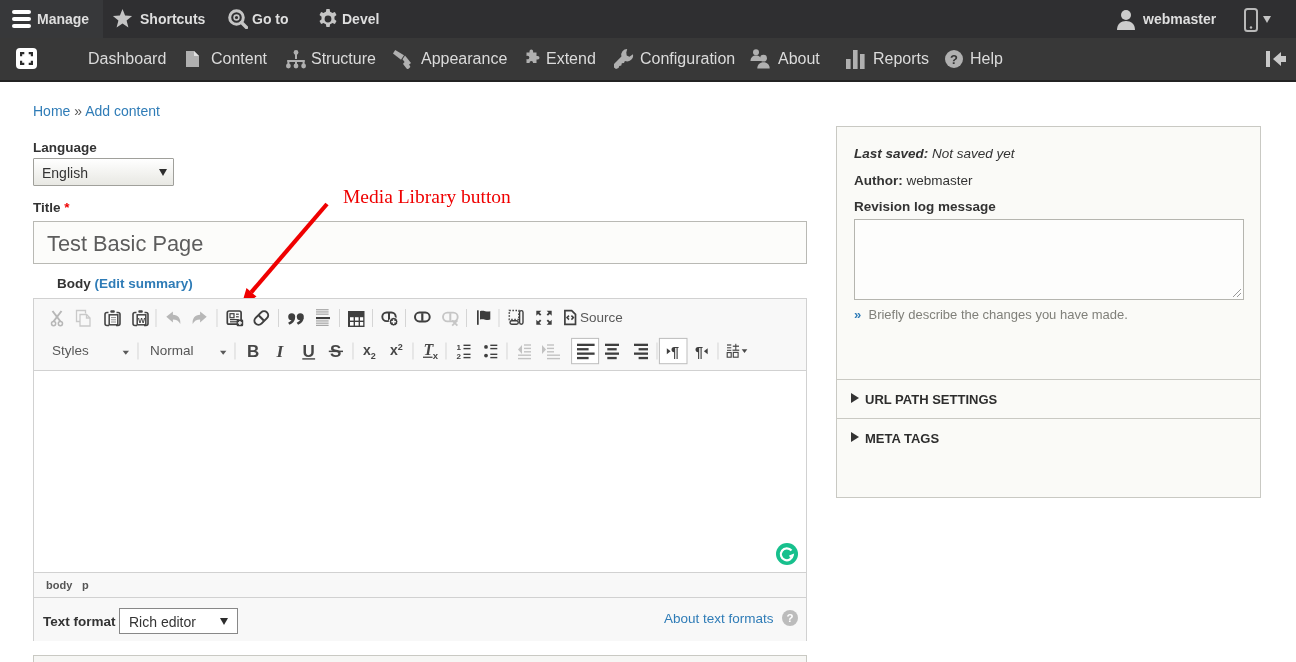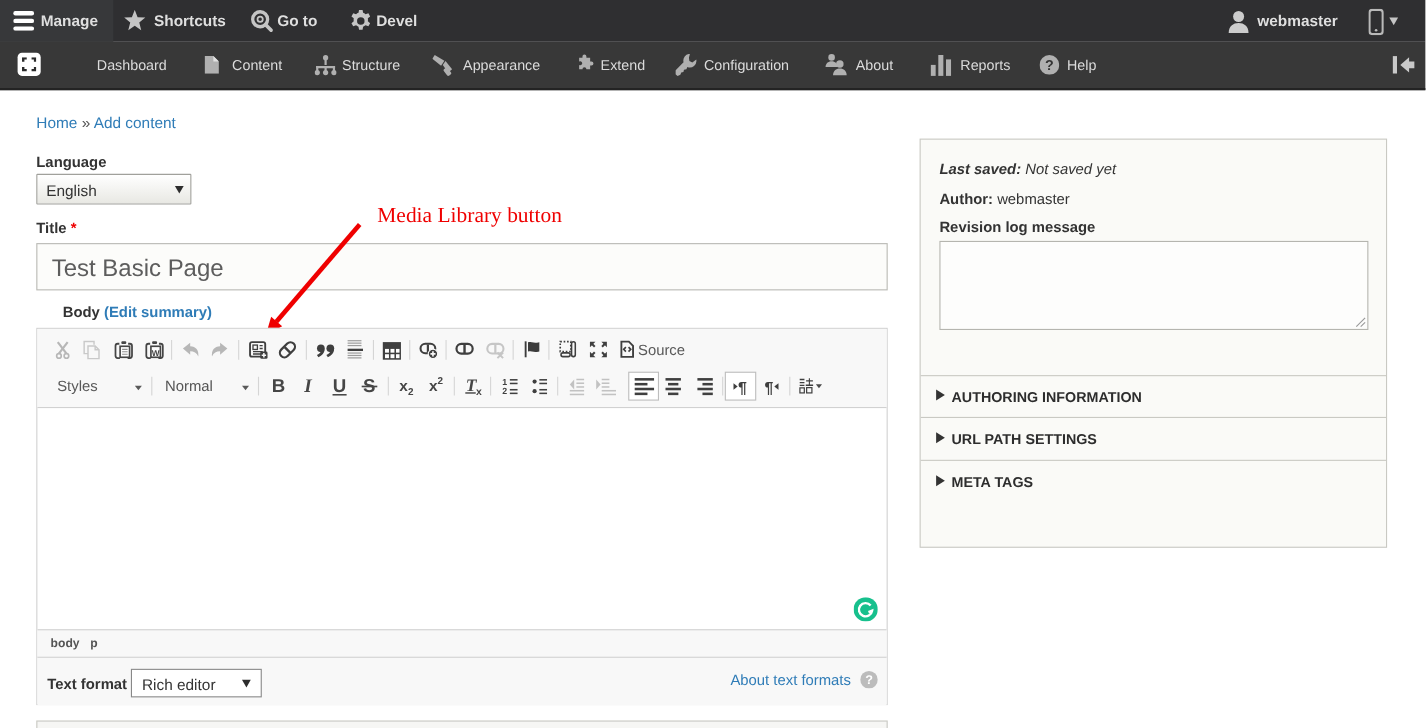--- a/index.html
+++ b/index.html
@@ -6,21 +6,21 @@
 html,body { width:1296px; height:662px; background:#fff; font-family:"Liberation Sans", sans-serif; overflow:hidden; position:relative; }
 .abs { position:absolute; }
 
 
 #topbar { position:absolute; left:0; top:0; width:1296px; height:38px; background:#2f2f31; }
 #managetab { position:absolute; left:0; top:0; width:103px; height:38px; background:#37383a; }
 .tb-item { position:absolute; top:0; height:38px; display:flex; align-items:center; color:#dfdfdf; font-size:14px; font-weight:bold; }
 
 
 #tray { position:absolute; left:0; top:38px; width:1296px; height:44px; background:#383838; border-bottom:2px solid #232323; }
-.tr-item { position:absolute; top:0; height:42px; display:flex; align-items:center; color:#dbdbdb; font-size:13px; }
+.tr-item { position:absolute; top:0; height:42px; display:flex; align-items:center; color:#dbdbdb; font-size:16px; }
 
 
 a.blue { color:#2f7cb7; text-decoration:none; }
 .label { font-size:13.5px; font-weight:bold; color:#333; }
 
 #breadcrumb { position:absolute; left:33px; top:103px; font-size:14px; color:#555; }
 #lang-label { position:absolute; left:33px; top:140px; }
 #lang-select { position:absolute; left:33px; top:158px; width:141px; height:28px; border:1px solid #a0a09b; border-radius:1px; background:linear-gradient(#ffffff,#e8e8e3); }
 #lang-select span { position:absolute; left:8px; top:6px; font-size:14px; color:#333; }
 #title-label { position:absolute; left:33px; top:200px; }
@@ -462,24 +462,21 @@
 <div id="sidebar">
   <div style="position:absolute;left:17px;top:19px;font-size:13.5px;color:#333"><b><i>Last saved:</i></b> <i>Not saved yet</i></div>
   <div style="position:absolute;left:17px;top:46px;font-size:13.5px;color:#333"><b>Author:</b> webmaster</div>
   <div style="position:absolute;left:17px;top:72px;font-size:13.5px;color:#333"><b>Revision log message</b></div>
   <div id="revlog">
     <svg class="abs" style="right:1px;bottom:1px" width="10" height="10" viewBox="0 0 10 10">
       <line x1="1" y1="9" x2="9" y2="1" stroke="#999" stroke-width="1"></line>
       <line x1="5" y1="9" x2="9" y2="5" stroke="#999" stroke-width="1"></line>
     </svg>
   </div>
-  <div class="sb-row" style="top:214px;height:38px">
-      <span class="sb-tri" style="top:12px"></span>
-      <div class="sb-head" style="position:absolute;left:28px;top:11px">AUTHORING INFORMATION</div>
-    </div>
+  <div style="position:absolute;left:17px;top:180px;font-size:13px;color:#80807a"><span style="color:#2f7cb7;font-weight:bold">»</span>&nbsp; Briefly describe the changes you have made.</div>
   <div class="sb-row" style="top:252px;height:39px">
       <span class="sb-tri" style="top:13px"></span>
       <div class="sb-head" style="position:absolute;left:28px;top:12px">URL PATH SETTINGS</div>
     </div>
   <div class="sb-row" style="top:291px;height:40px">
       <span class="sb-tri" style="top:13px"></span>
       <div class="sb-head" style="position:absolute;left:28px;top:12px">META TAGS</div>
     </div>
 </div>
 

